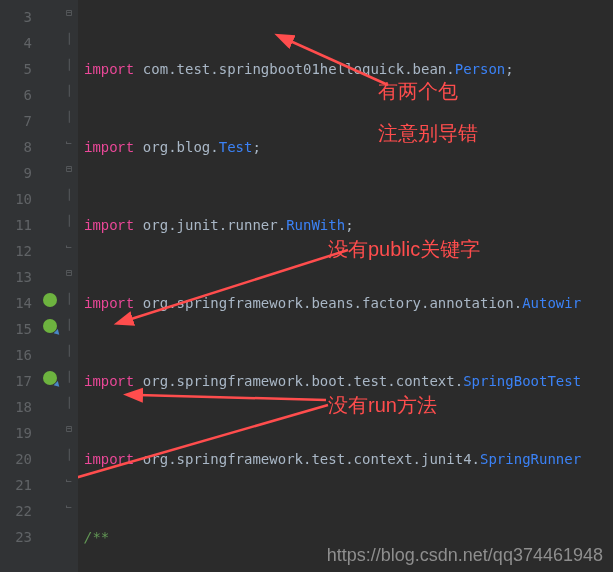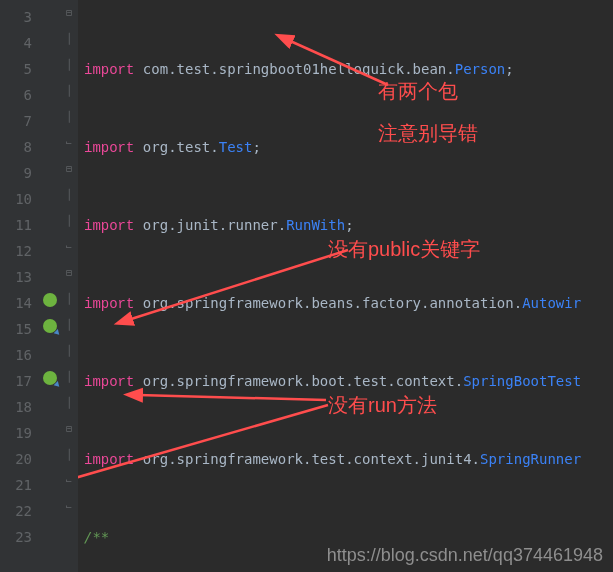--- a/index.html
+++ b/index.html
@@ -165,21 +165,21 @@
       <div class="line">│</div>
     <div class="line">⊟</div>
     <div class="line">│</div>
     <div class="line">⌙</div>
     <div class="line">⌙</div>
     <div class="line"></div>
   </div>
 
   <div class="code">
     <div class="line"><span class="kw">import</span><span class="pkg"> com.test.springboot01helloquick.bean.</span><span class="cls">Person</span><span>;</span></div>
-    <div class="line"><span class="kw">import</span><span class="pkg"> org.test.</span><span class="cls">Test</span><span>;</span></div>
+    <div class="line"><span class="kw">import</span><span class="pkg"> org.blog.</span><span class="cls">Test</span><span>;</span></div>
     <div class="line"><span class="kw">import</span><span class="pkg"> org.junit.runner.</span><span class="cls">RunWith</span><span>;</span></div>
     <div class="line"><span class="kw">import</span><span class="pkg"> org.springframework.beans.factory.annotation.</span><span class="cls">Autowir</span></div>
     <div class="line"><span class="kw">import</span><span class="pkg"> org.springframework.boot.test.context.</span><span class="cls">SpringBootTest</span></div>
     <div class="line"><span class="kw">import</span><span class="pkg"> org.springframework.test.context.junit4.</span><span class="cls">SpringRunner</span></div>
     <div class="line cmt">/**</div>
     
     
     
     
     

